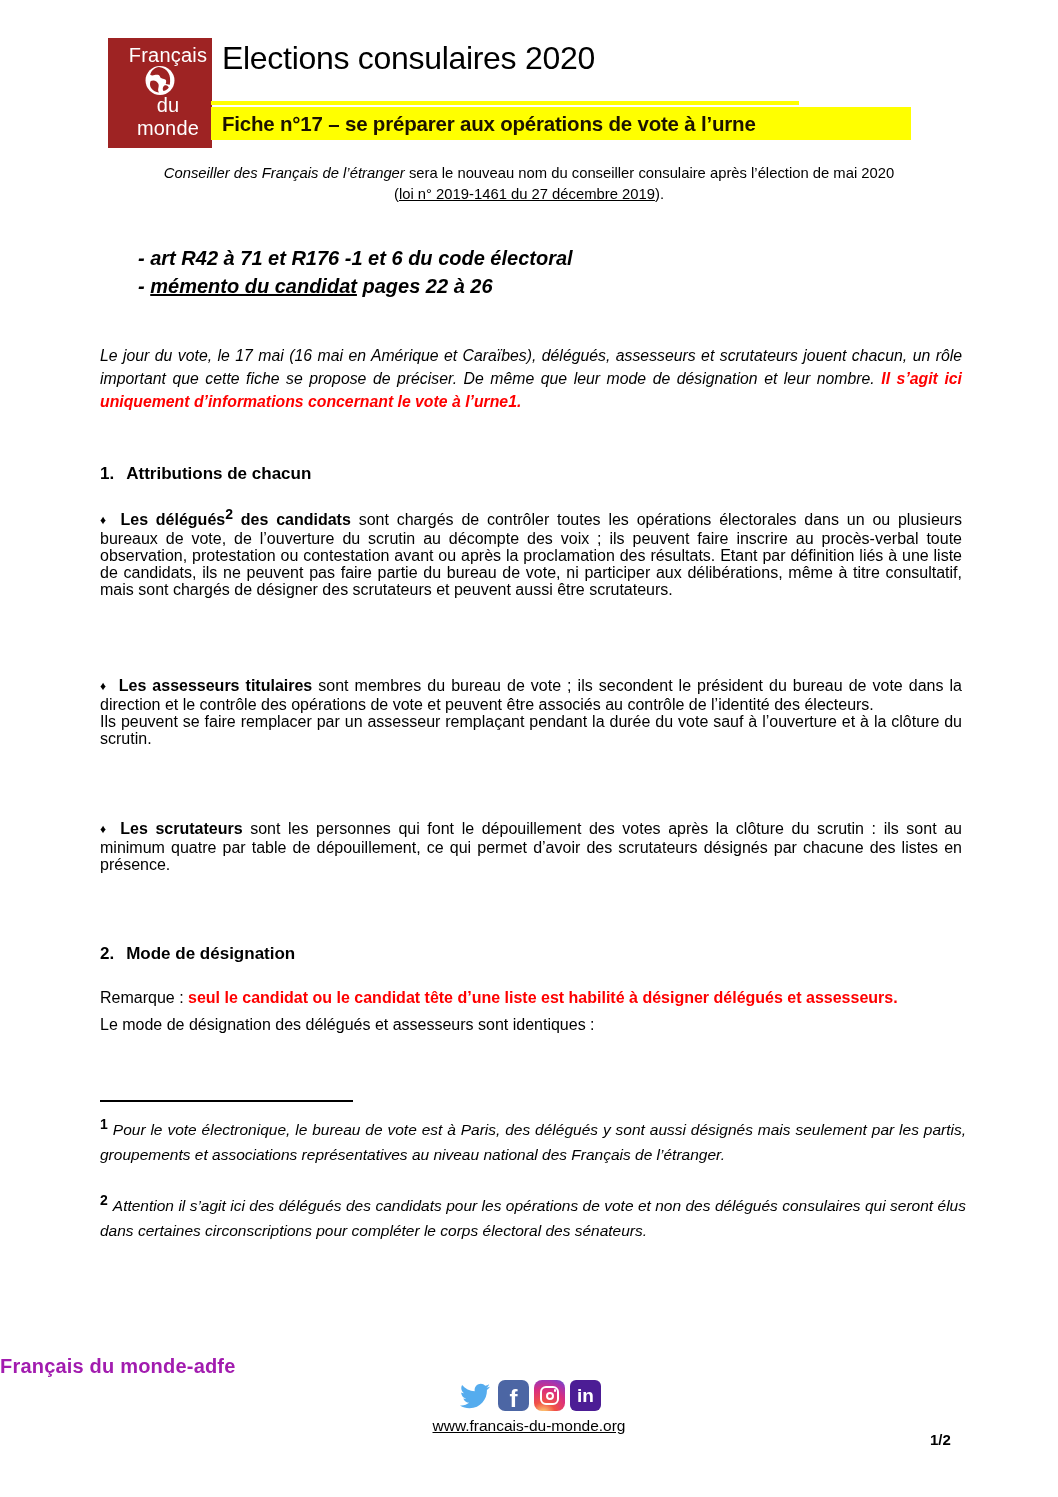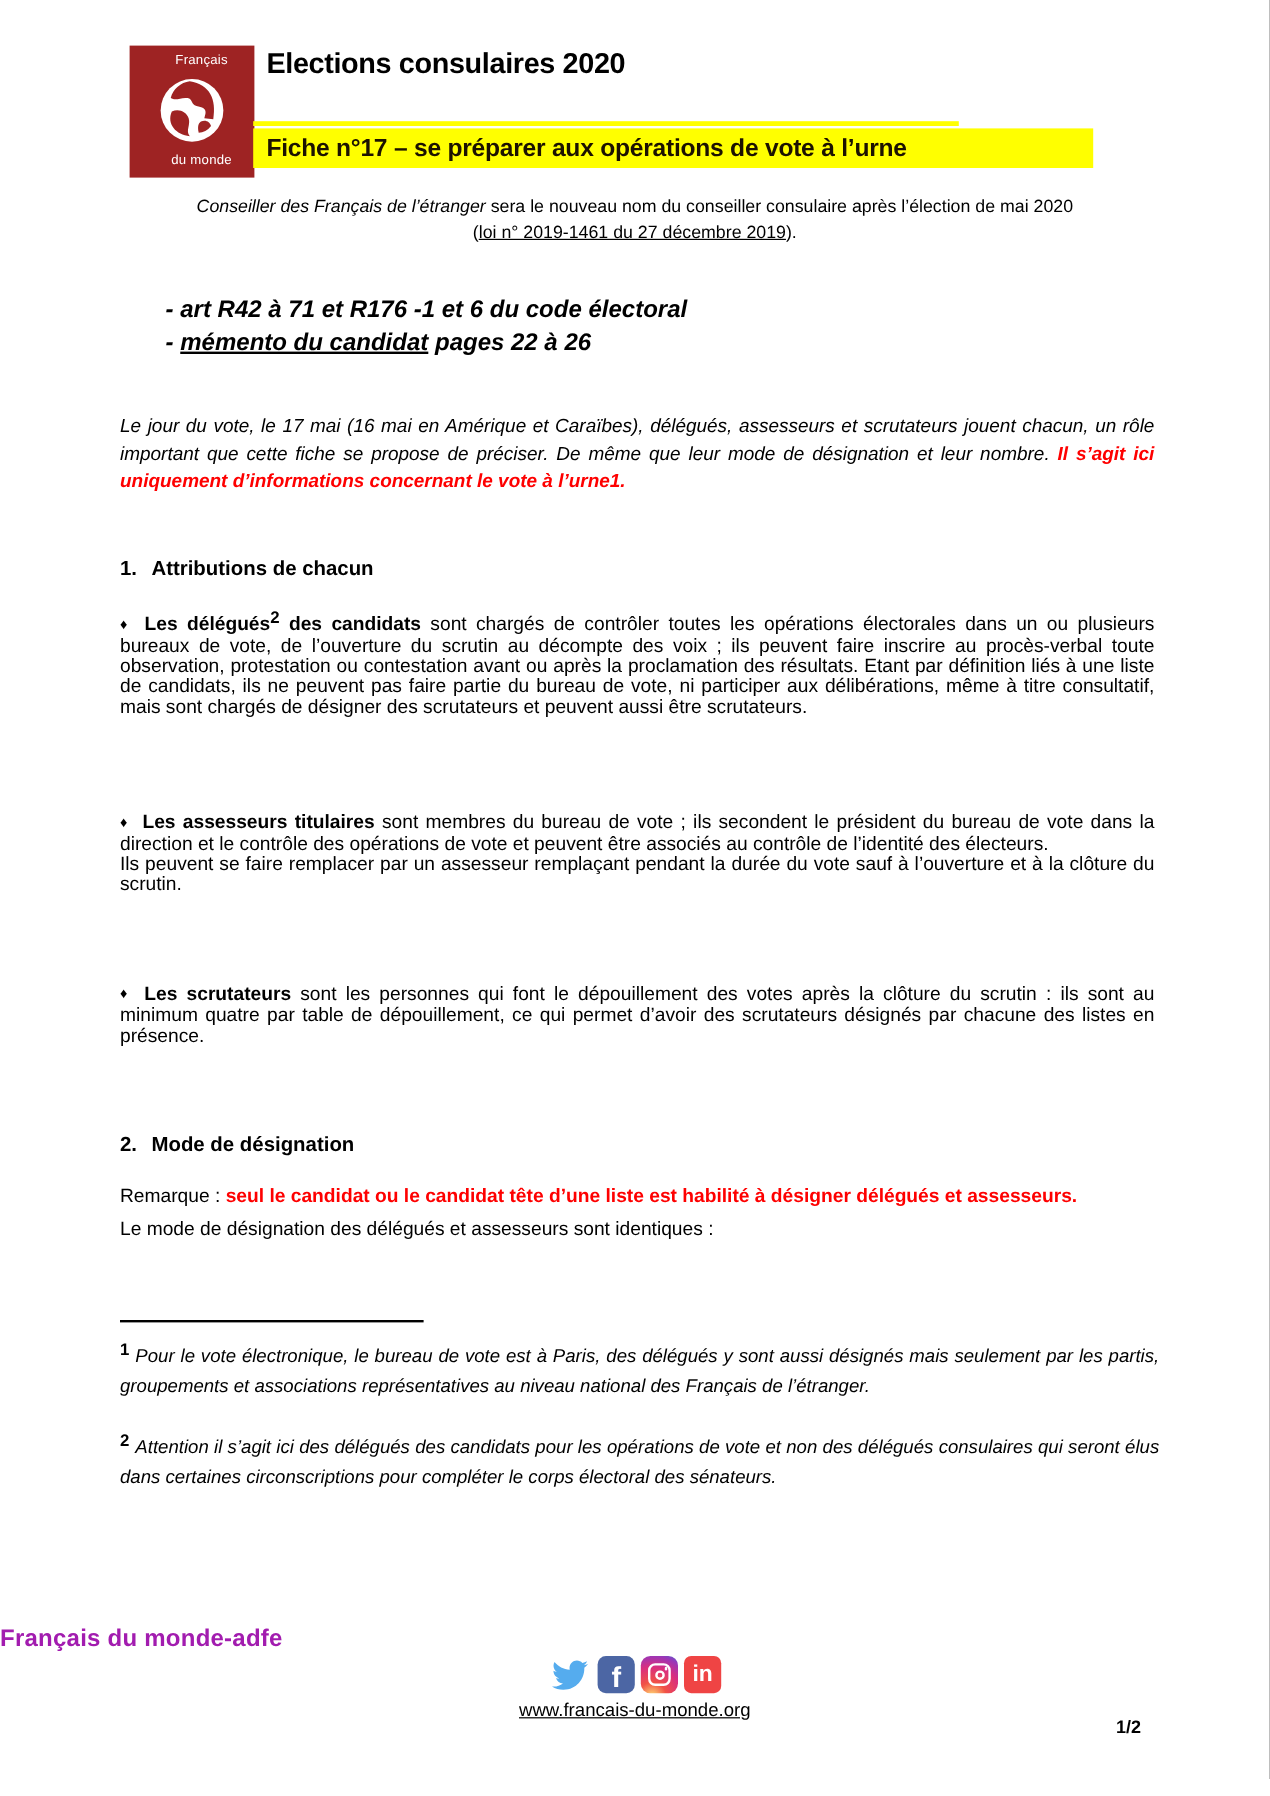--- a/index.html
+++ b/index.html
@@ -11,25 +11,25 @@
   }
   .abs { position:absolute; }
 
   
   .logo {
     left:108px; top:38px; width:104px; height:110px;
     background:#9e2323; color:#fff; text-align:center;
     display:flex; flex-direction:column; align-items:center; justify-content:space-between;
     padding:6px 2px 8px 2px;
   }
-  .logo-text { font-size:11px; letter-spacing:0.2px;padding-left:16px; }
+  .logo-text { font-size:20px; letter-spacing:0.2px;padding-left:16px; }
   .logo-globe { width:56px; height:56px; margin-top:-2px; margin-bottom:-2px; }
 
   
-  .doc-title { left:222px; top:40px; font-size:24px; font-weight:bold; letter-spacing:-0.3px; }
+  .doc-title { left:222px; top:40px; font-size:32px; font-weight:normal; letter-spacing:-0.3px; }
   .hl-sliver { left:211px; top:101px; width:588px; height:4px; background:#ffff00; }
   .doc-subtitle {
     left:211px; top:107px; width:700px; height:33px; background:#ffff00;
     font-size:20.5px; font-weight:bold; color:#1c1200;
     line-height:33px; padding-left:11px; letter-spacing:-0.2px;
   }
 
   
   .intro { left:89px; top:163px; width:880px; text-align:center; font-size:14.8px; line-height:21px; }
   .intro .ital { font-style:italic; }
@@ -64,21 +64,21 @@
   .fn1 { left:100px; top:1112px; }
   .fn2 { left:100px; top:1188px; }
   sup.fnnum { font-style:normal; font-weight:bold; font-size:14px; margin-right:5px; }
 
   
   .footer-org { left:0; top:1355px; width:100%; text-align:left; font-size:20px; font-weight:bold; color:#a21caf; letter-spacing:0.2px; }
   .footer-icons { left:0; top:1380px; width:100%; display:flex; justify-content:center; align-items:center; gap:5px; }
   .soc { width:31px; height:31px; border-radius:6px; display:flex; align-items:center; justify-content:center; cursor:pointer; }
   .soc-fb { background:#4c66a4; color:#fff; font-size:24px; font-weight:bold; padding-top:6px; border-radius:7px; }
   .soc-ig { background:radial-gradient(circle at 30% 110%, #fed373 4%, #f15245 30%, #d92e7f 62%, #9b36b7 85%, #515ecf 100%); border-radius:8px; }
-  .soc-li { background:#ef4444; color:#fff; font-size:19px; font-weight:bold; border-radius:6px; }
+  .soc-li { background:#4c1d95; color:#fff; font-size:19px; font-weight:bold; border-radius:6px; }
   .ig-cam { width:19px; height:19px; border:2px solid #fff; border-radius:6px; position:relative; }
   .ig-lens { position:absolute; left:3.5px; top:3.5px; width:8px; height:8px; border:2px solid #fff; border-radius:50%; }
   .ig-dot { position:absolute; right:1px; top:1px; width:2.5px; height:2.5px; background:#fff; border-radius:50%; }
   .tw-svg { width:36px; height:30px; }
   .footer-link { left:0; top:1417px; width:100%; text-align:center; font-size:15.5px; }
 
   .pagenum { left:930px; top:1431px; font-size:15px; font-weight:bold; }
 </style>
 </head>
 <body>

